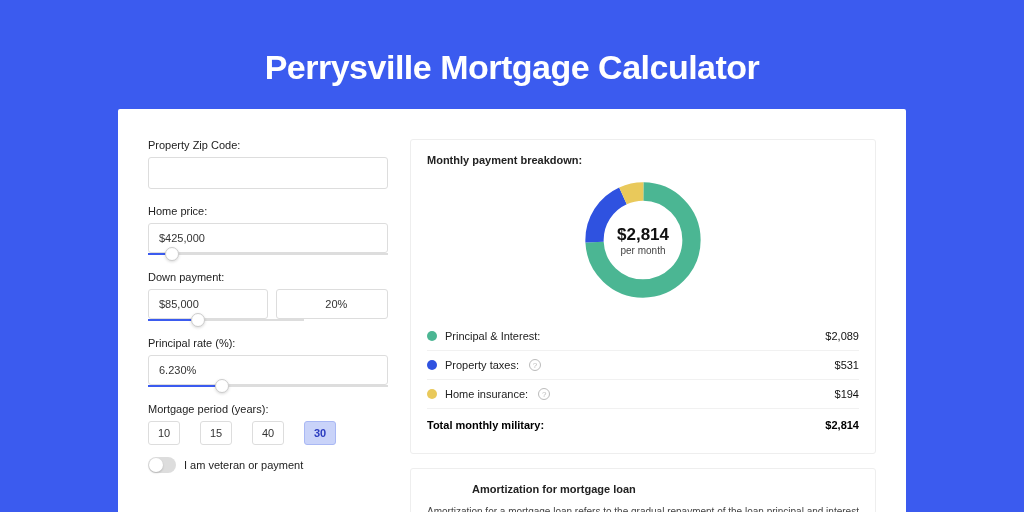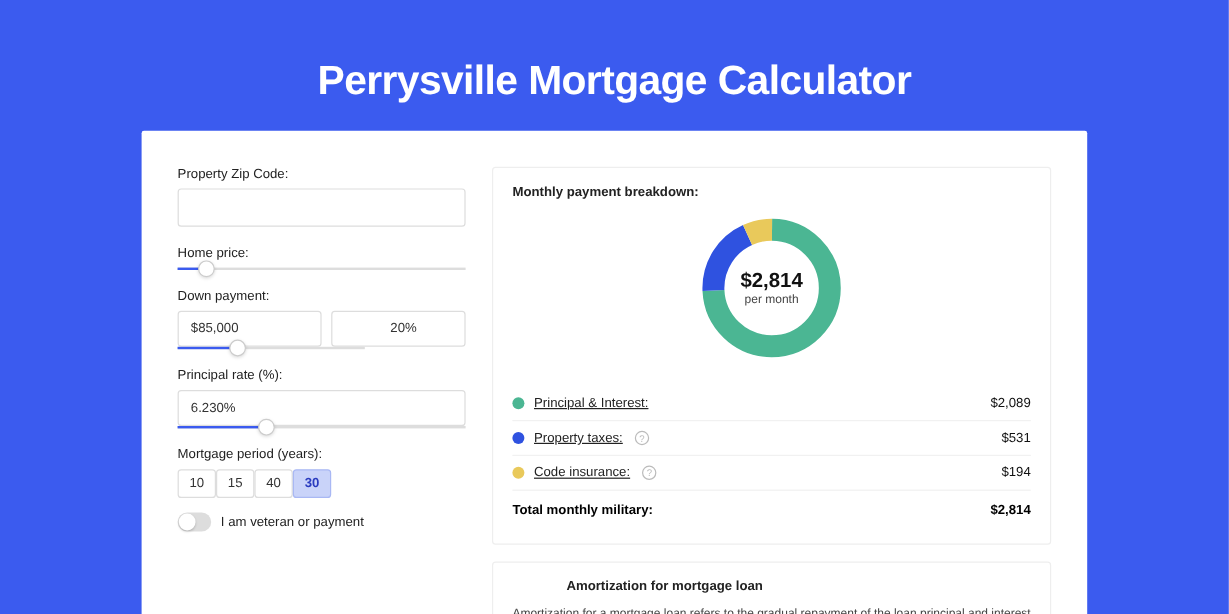--- a/index.html
+++ b/index.html
@@ -63,21 +63,21 @@
   .slider-fill {
     position: absolute; left: 0; top: 0; height: 2px; background: #3B5BEF;
   }
   .slider-thumb {
     position: absolute; top: -6px; width: 14px; height: 14px;
     border-radius: 50%; background: #fff; border: 1px solid #ccc;
     box-shadow: 0 1px 3px rgba(0,0,0,0.15);
     transform: translateX(-50%);
   }
 
-  .period-row { display: flex; gap: 0; margin-top: 4px; }
+  .period-row { display: flex; gap: 20px; margin-top: 4px; }
   .period-btn {
     width: 32px; height: 24px; border: 1px solid #ddd; border-radius: 3px;
     background: #fff; font-size: 11px; color: #333; display: flex;
     align-items: center; justify-content: center; cursor: pointer;
   }
   .period-btn.active { background: #c9d3f9; border-color: #a9b8f4; color: #2a3bbf; font-weight:600; }
 
   .toggle-row { display: flex; align-items: center; gap: 8px; margin-top: 6px; }
   .toggle {
     width: 28px; height: 16px; background: #ddd; border-radius: 10px; position: relative;
@@ -105,21 +105,21 @@
   .legend-row {
     display: flex; align-items: center; justify-content: space-between;
     padding: 8px 0; border-bottom: 1px solid #f1f1f1; font-size: 11px;
   }
   .legend-row:last-of-type { border-bottom: none; }
   .legend-left { display: flex; align-items: center; gap: 8px; }
   .dot { width: 10px; height: 10px; border-radius: 50%; }
   .dot-green { background: #4BB693; }
   .dot-blue { background: #2F52E0; }
   .dot-yellow { background: #E9C95B; }
-  .legend-label { color: #222; text-decoration: underline; }
+  .legend-label { color: #222; }
   .info-icon {
     width: 12px; height: 12px; border: 1px solid #bbb; border-radius: 50%;
     display: inline-flex; align-items: center; justify-content: center;
     font-size: 8px; color: #bbb; margin-left: 2px;
   }
   .legend-val { color: #111; }
   .total-row { font-weight: 700; padding-top: 10px; }
 
   .amort-panel { padding: 14px 16px 0 16px; }
   .amort-title { font-size: 11px; font-weight: 700; color: #222; margin-bottom: 10px; margin-left: 45px; }
@@ -135,20 +135,21 @@
 
     <div class="left">
 
       <div class="field-group">
         <label class="field-label">Property Zip Code:</label>
         <input class="text-input" style="height: 32px;" value="">
       </div>
 
       <div class="field-group">
         <label class="field-label">Home price:</label>
+        <input class="text-input" value="$425,000" style="">
         <div class="slider-track">
           <div class="slider-fill" style="width:10%"></div>
           <div class="slider-thumb" style="left:10%"></div>
         </div>
       </div>
 
       <div class="field-group">
         <label class="field-label">Down payment:</label>
         <div class="row2">
           <input class="text-input" value="$85,000" style="">
@@ -216,21 +217,21 @@
             <span class="dot dot-blue"></span>
             <span class="legend-label">Property taxes:</span>
             <span class="info-icon">?</span>
           </div>
           <span class="legend-val">$531</span>
         </div>
 
         <div class="legend-row">
           <div class="legend-left">
             <span class="dot dot-yellow"></span>
-            <span class="legend-label">Code insurance:</span>
+            <span class="legend-label">Home insurance:</span>
             <span class="info-icon">?</span>
           </div>
           <span class="legend-val">$194</span>
         </div>
 
         <div class="legend-row total-row" style="border-bottom:none">
           <span>Total monthly military:</span>
           <span>$2,814</span>
         </div>
       </div>

